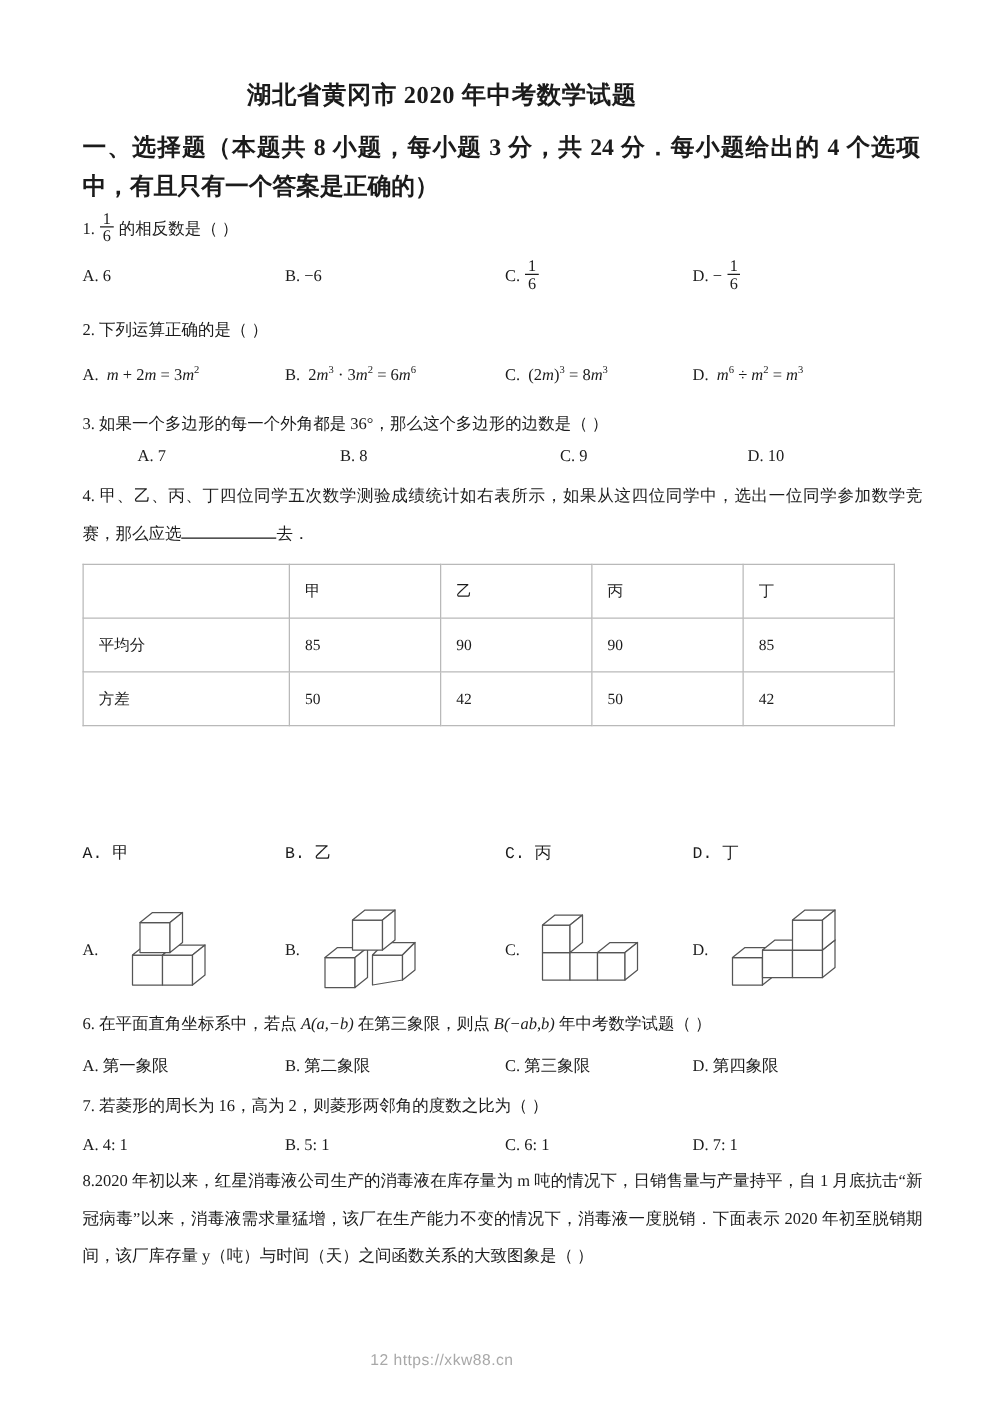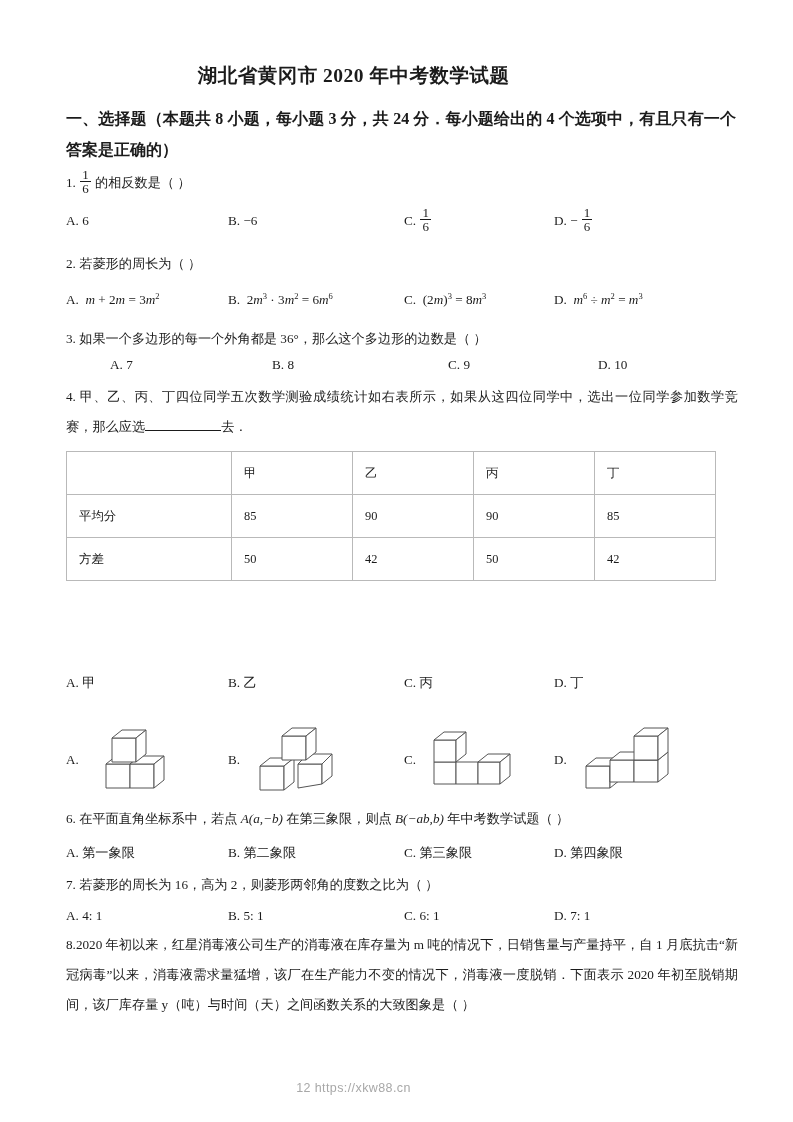--- a/index.html
+++ b/index.html
@@ -8,21 +8,21 @@
     font-family:"Liberation Serif", serif;
     color:#1b1b1b; position:relative; overflow:hidden;
   }
   .page{position:relative;width:707px;height:1122px;}
   .title{
     text-align:center;font-size:19.5px;font-weight:bold;
     letter-spacing:.5px;margin:0;position:absolute;left:0;right:0;top:62px;
   }
   .sec-head{
     position:absolute;left:66px;top:103px;width:670px;
-    font-size:16px;font-weight:bold;line-height:31px;text-align:justify;
+    font-size:19px;font-weight:bold;line-height:31px;text-align:justify;
   }
   .q{position:absolute;left:66px;width:672px;font-size:13.2px;line-height:30px;}
   .q-body{text-align:justify;}
   .opts{position:absolute;left:66px;width:672px;height:30px;font-size:13.2px;}
   .opt{position:absolute;top:0;white-space:nowrap;line-height:30px;}
   .o1{left:0px;} .o2{left:162px;} .o3{left:338px;} .o4{left:488px;}
   .lbl{font-family:"Liberation Serif",serif;}
   .mi{font-style:italic;font-family:"Liberation Serif",serif;}
   .supn{font-size:8.5px;vertical-align:super;}
   .frac{display:inline-block;vertical-align:-0.48em;text-align:center;margin:0 1px;font-size:13px;}
@@ -86,21 +86,21 @@
       <span>−</span>
       <span class="frac">
         <span class="n">1</span>
         <span class="d">6</span>
       </span>
     </span>
   </div>
 
   <div class="q" style="top:249px;">
     <span class="lbl">2.</span>
-    <span>若菱形的周长为（     ）</span>
+    <span>下列运算正确的是（     ）</span>
   </div>
   <div class="opts" style="top:281px;">
     <span class="opt o1">
       <span>A.</span>&nbsp;
       <span><i class="mi">m</i>&nbsp;+&nbsp;2<i class="mi">m</i>&nbsp;=&nbsp;3<i class="mi">m</i><span class="supn">2</span></span>
     </span>
     <span class="opt o2">
       <span>B.</span>&nbsp;
       <span>2<i class="mi">m</i><span class="supn">3</span>&nbsp;·&nbsp;3<i class="mi">m</i><span class="supn">2</span>&nbsp;=&nbsp;6<i class="mi">m</i><span class="supn">6</span></span>
     </span>
@@ -161,21 +161,21 @@
     <tr>
       <td class="c0">方差</td>
       <td>50</td>
       <td>42</td>
       <td>50</td>
       <td>42</td>
     </tr>
   </tbody>
     </table>
 
-  <div class="opts" style="top:668px;">
+  <div class="opts" style="top:668px;font-family:Liberation Mono, monospace;">
     <span class="opt o1">
       <span>A.</span>
       <span>甲</span>
     </span>
     <span class="opt o2">
       <span>B.</span>
       <span>乙</span>
     </span>
     <span class="opt o3">
       <span>C.</span>

